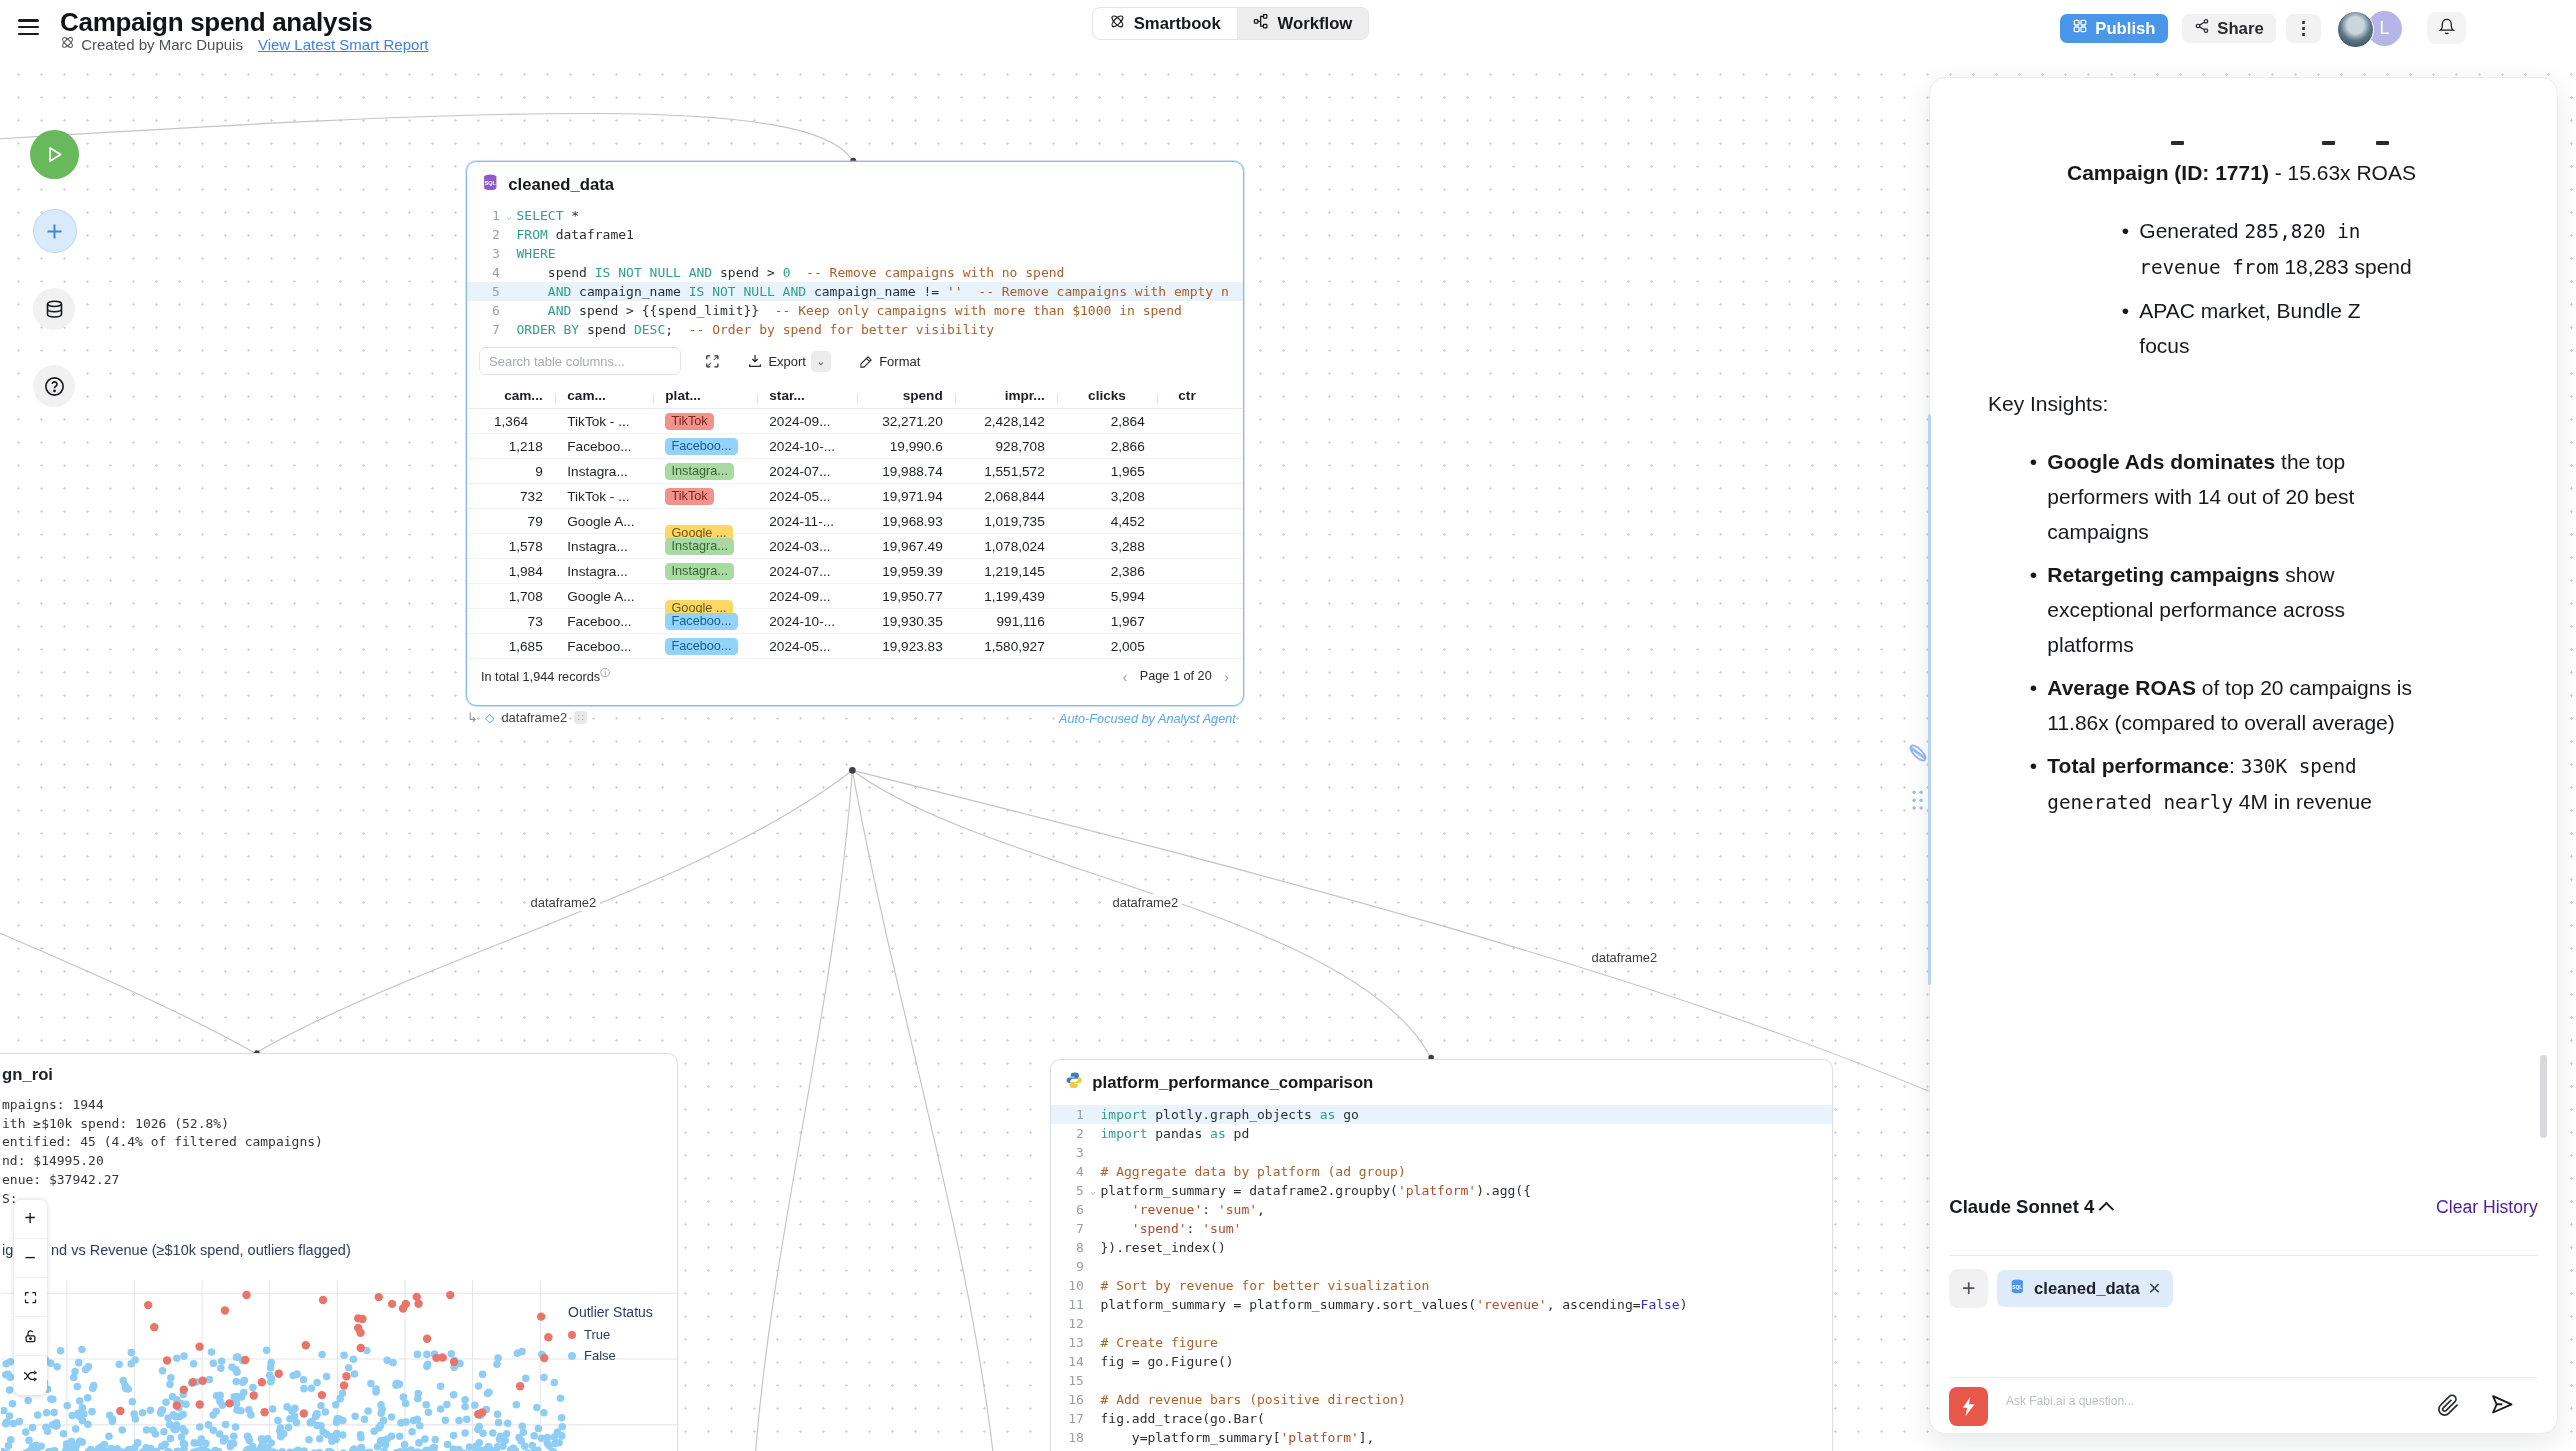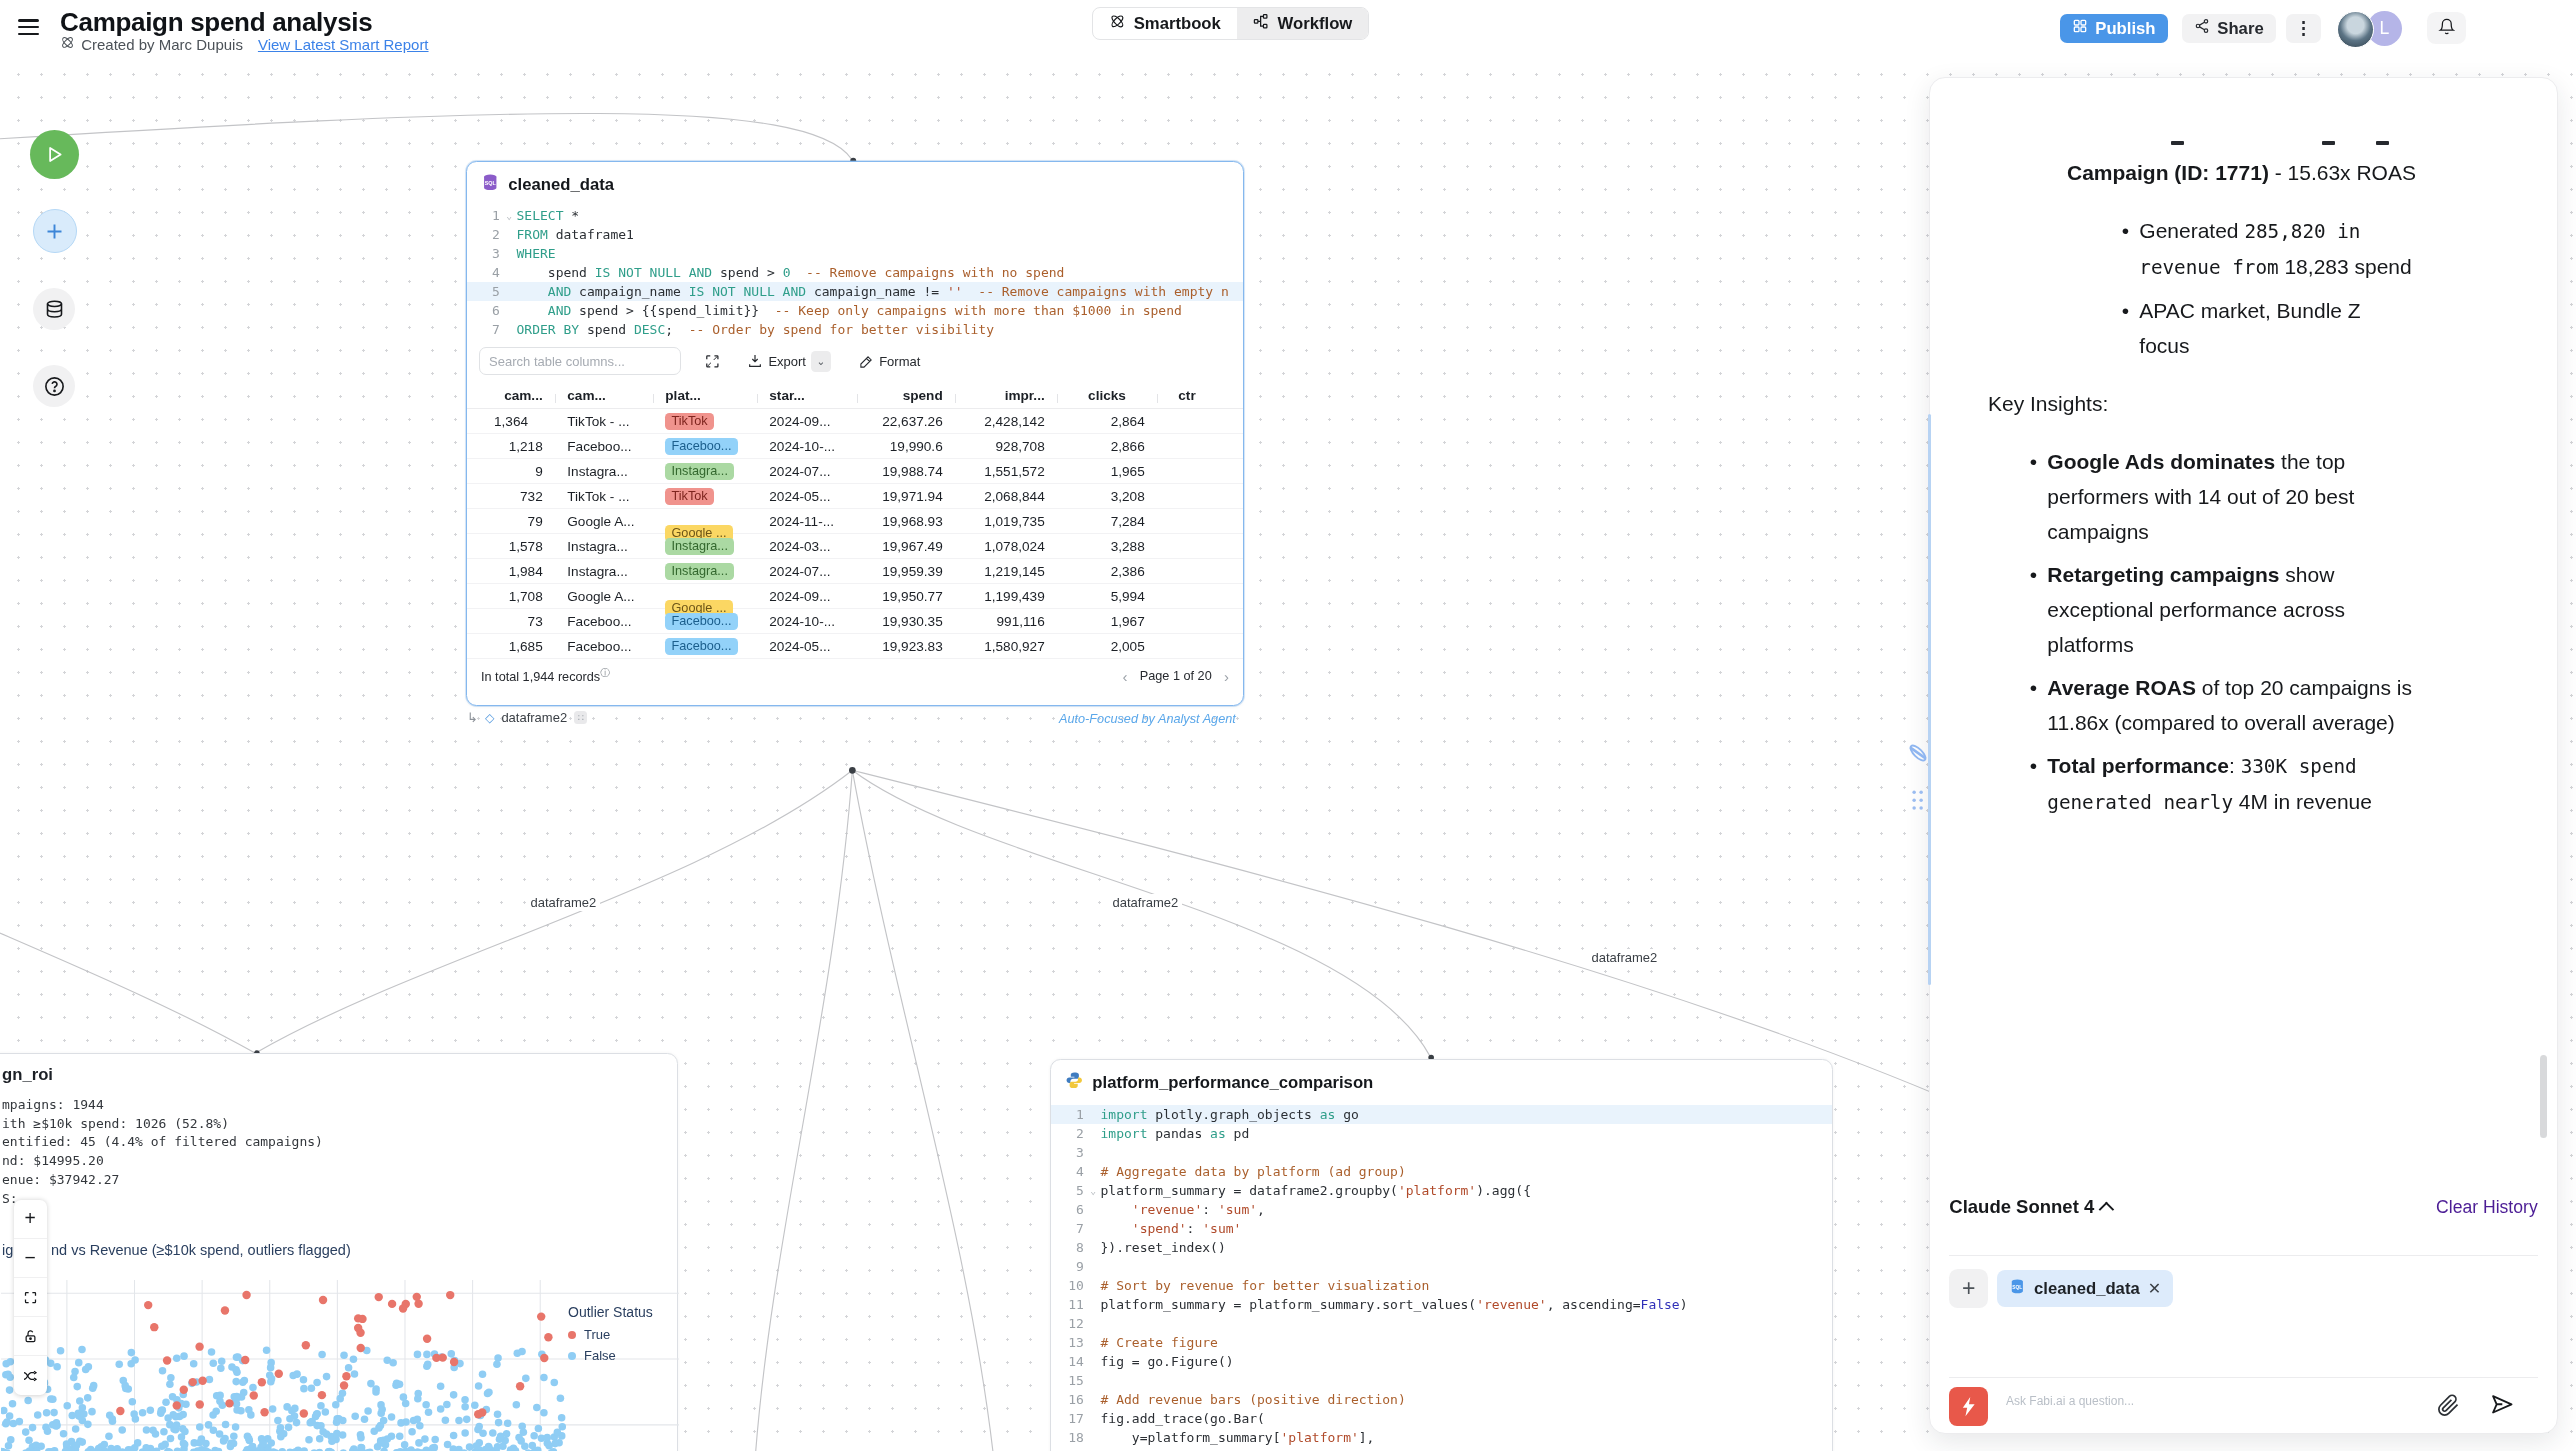--- a/index.html
+++ b/index.html
@@ -301,21 +301,21 @@
           <div class="cell" style="width: 98px; text-align: right;">spend</div>
           <div class="cell" style="width: 102px; text-align: right;">impr...</div>
           <div class="cell" style="width: 100px; text-align: center;">clicks</div>
           <div class="cell" style="width: 51px; text-align: right;">ctr</div>
         </div>
         <div class="trow">
           <div class="cell" style="width: 88px; text-align: center;">1,364</div>
           <div class="cell" style="width: 98px; text-align: left;">TikTok - ...</div>
           <div class="cell" style="width: 104px; text-align: left;"><span class="badge bg-tiktok">TikTok</span></div>
           <div class="cell" style="width: 100px; text-align: left;">2024-09...</div>
-          <div class="cell" style="width: 98px; text-align: right;">22,637.26</div>
+          <div class="cell" style="width: 98px; text-align: right;">32,271.20</div>
           <div class="cell" style="width: 102px; text-align: right;">2,428,142</div>
           <div class="cell" style="width: 100px; text-align: right;">2,864</div>
           <div class="cell" style="width: 51px; text-align: right;"></div>
         </div>
         <div class="trow">
           <div class="cell" style="width: 88px; text-align: right;">1,218</div>
           <div class="cell" style="width: 98px; text-align: left;">Faceboo...</div>
           <div class="cell" style="width: 104px; text-align: left;"><span class="badge bg-facebook">Faceboo...</span></div>
           <div class="cell" style="width: 100px; text-align: left;">2024-10-...</div>
           <div class="cell" style="width: 98px; text-align: right;">19,990.6</div>
@@ -343,21 +343,21 @@
           <div class="cell" style="width: 100px; text-align: right;">3,208</div>
           <div class="cell" style="width: 51px; text-align: right;"></div>
         </div>
         <div class="trow">
           <div class="cell" style="width: 88px; text-align: right;">79</div>
           <div class="cell" style="width: 98px; text-align: left;">Google A...</div>
           <div class="cell" style="width: 104px; text-align: left;"><span class="badge bg-google">Google ...</span></div>
           <div class="cell" style="width: 100px; text-align: left;">2024-11-...</div>
           <div class="cell" style="width: 98px; text-align: right;">19,968.93</div>
           <div class="cell" style="width: 102px; text-align: right;">1,019,735</div>
-          <div class="cell" style="width: 100px; text-align: right;">7,284</div>
+          <div class="cell" style="width: 100px; text-align: right;">4,452</div>
           <div class="cell" style="width: 51px; text-align: right;"></div>
         </div>
         <div class="trow">
           <div class="cell" style="width: 88px; text-align: right;">1,578</div>
           <div class="cell" style="width: 98px; text-align: left;">Instagra...</div>
           <div class="cell" style="width: 104px; text-align: left;"><span class="badge bg-instagram">Instagra...</span></div>
           <div class="cell" style="width: 100px; text-align: left;">2024-03...</div>
           <div class="cell" style="width: 98px; text-align: right;">19,967.49</div>
           <div class="cell" style="width: 102px; text-align: right;">1,078,024</div>
           <div class="cell" style="width: 100px; text-align: right;">3,288</div>

